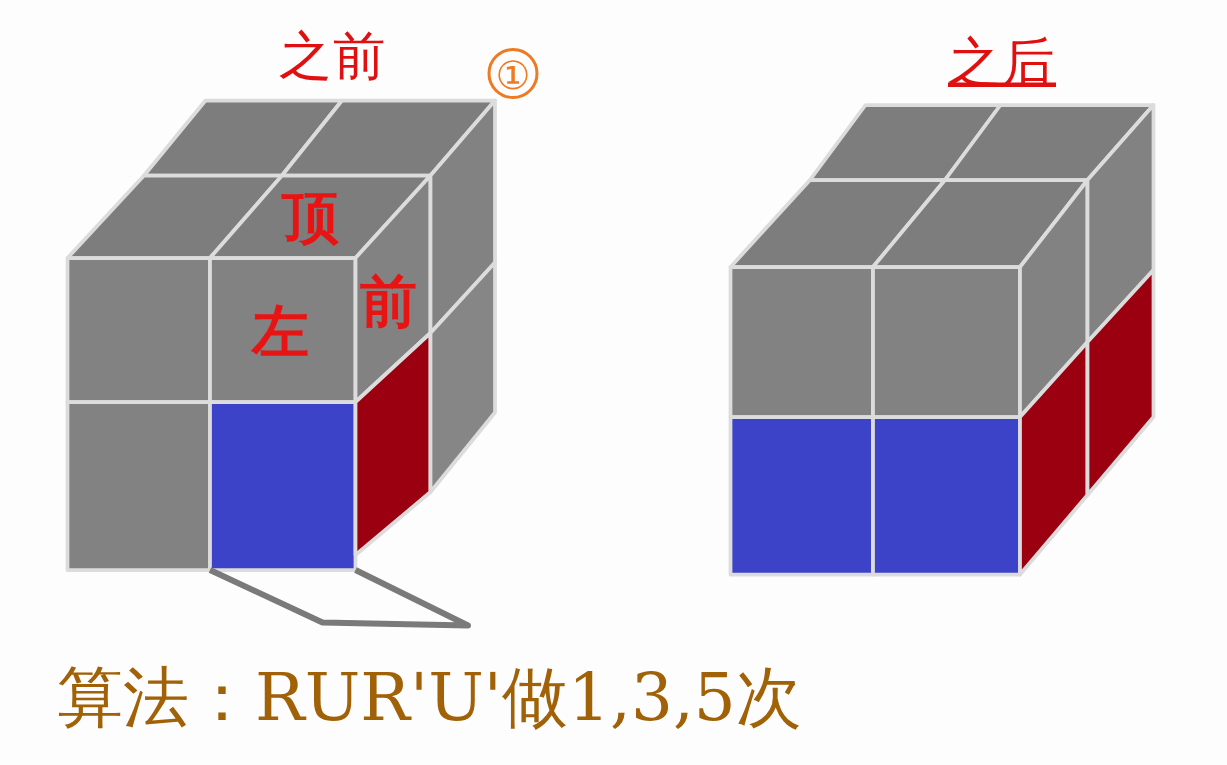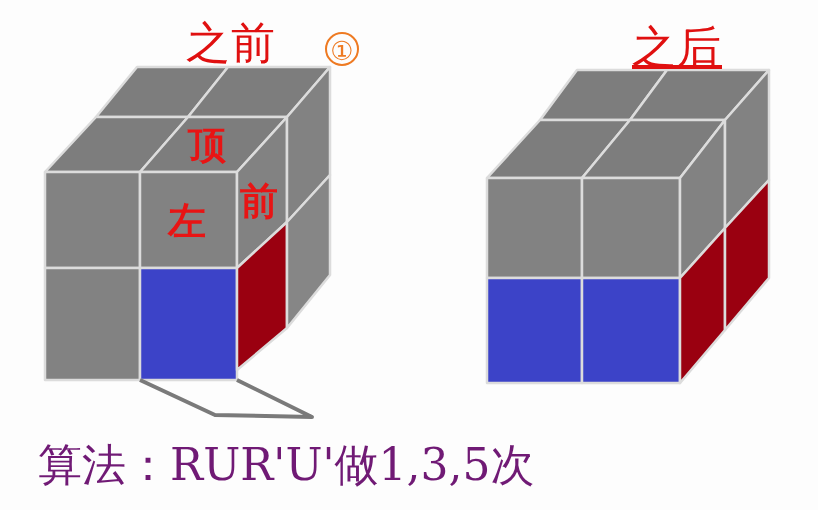--- a/index.html
+++ b/index.html
@@ -1,21 +1,21 @@
 <!DOCTYPE html>
 <html><head>
 <meta charset="utf-8">
 <style>
   html, body { margin:0; padding:0; background:#fdfdfd; }
   body { width:818px; height:510px; position:relative; overflow:hidden; font-family:"DejaVu Sans", sans-serif; }
   svg { position:absolute; left:0; top:0; }
   .label { position:absolute; color:#e01010; font-family:"DejaVu Sans", sans-serif; white-space:nowrap; }
-  .title { font-size:44px; font-weight:normal; letter-spacing:1px; }
+  .title { font-size:35px; font-weight:normal; letter-spacing:1px; }
   .face-label { font-size:38px; font-weight:bold; color:#e81414; }
-  .algo { position:absolute; left:38px; top:436px; font-size:44px; color:#701a75; font-family:"DejaVu Serif", serif; letter-spacing:0px; }
+  .algo { position:absolute; left:38px; top:436px; font-size:44px; color:#a16207; font-family:"DejaVu Serif", serif; letter-spacing:0px; }
   .badge { position:absolute; left:325px; top:32px; width:34px; height:34px; border:2px solid #ee7a22; border-radius:50%; color:#ee7a22; font-size:26px; text-align:center; line-height:34px; font-family:"DejaVu Sans", sans-serif; box-sizing:border-box; }
 </style>
 </head>
 <body>
 
 <svg width="818" height="510" viewBox="0 0 818 510">
 
   <g stroke="#dcdcdc" stroke-width="2.5" stroke-linejoin="round">
 
     <g>

